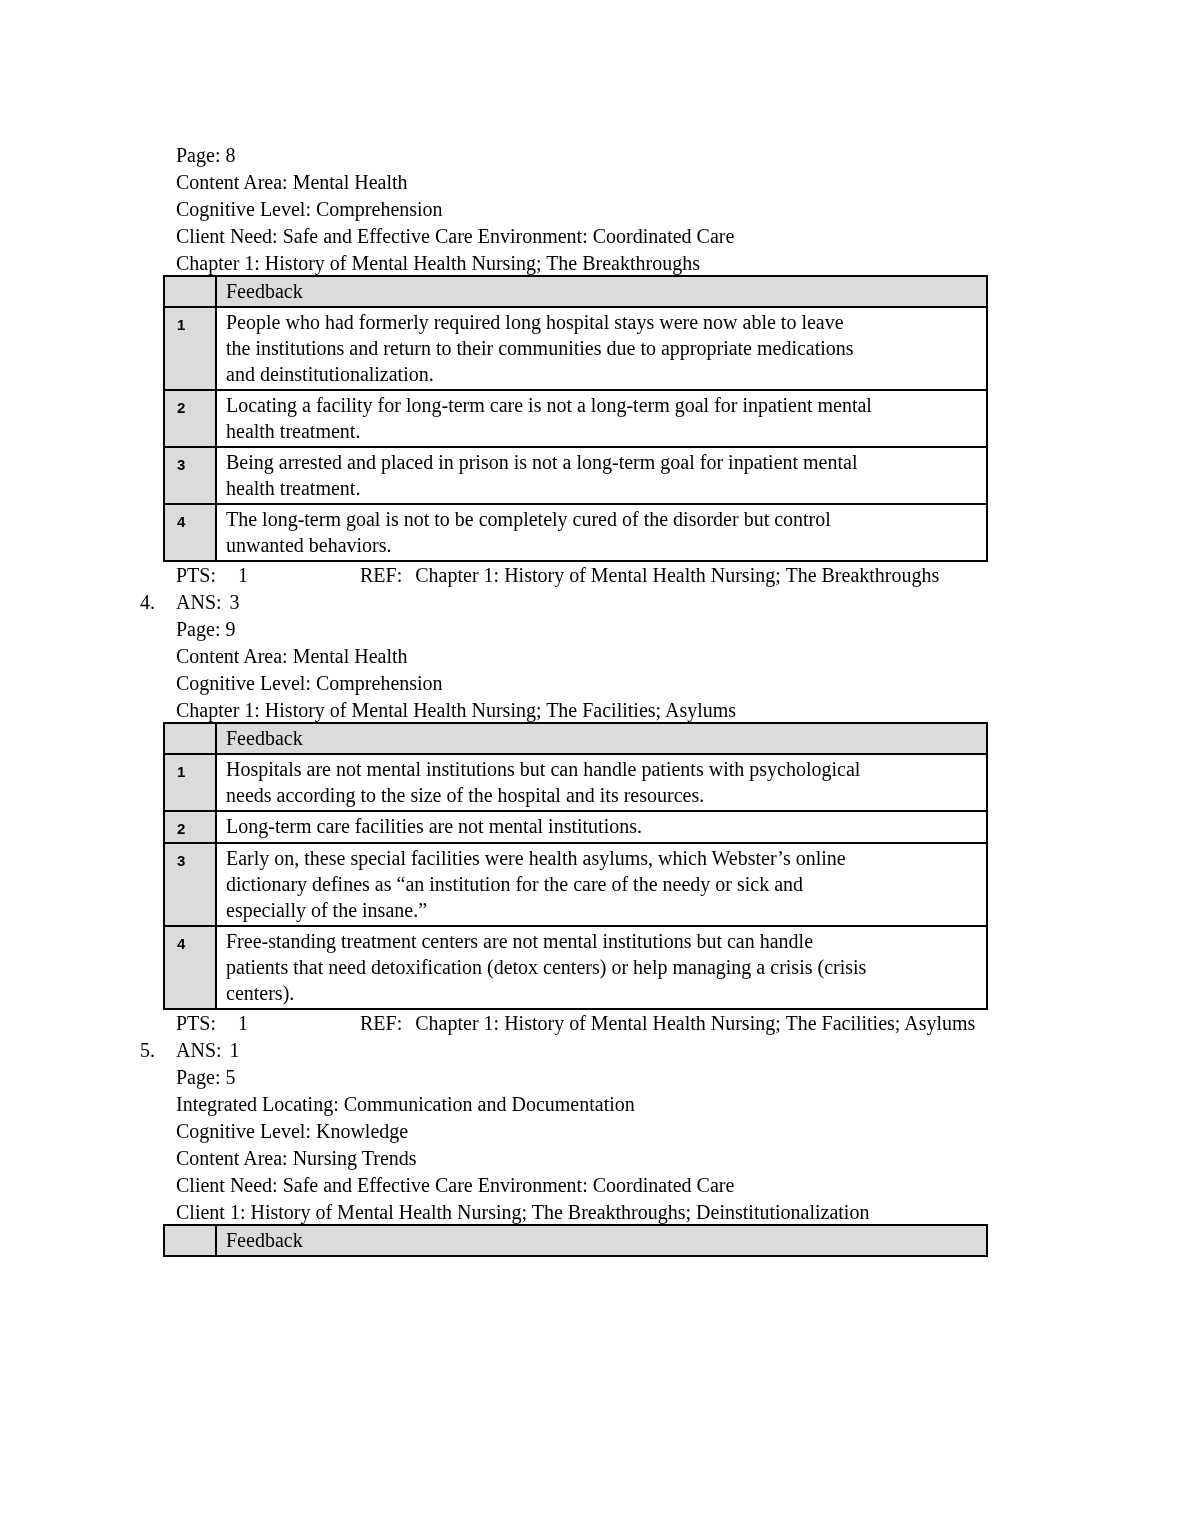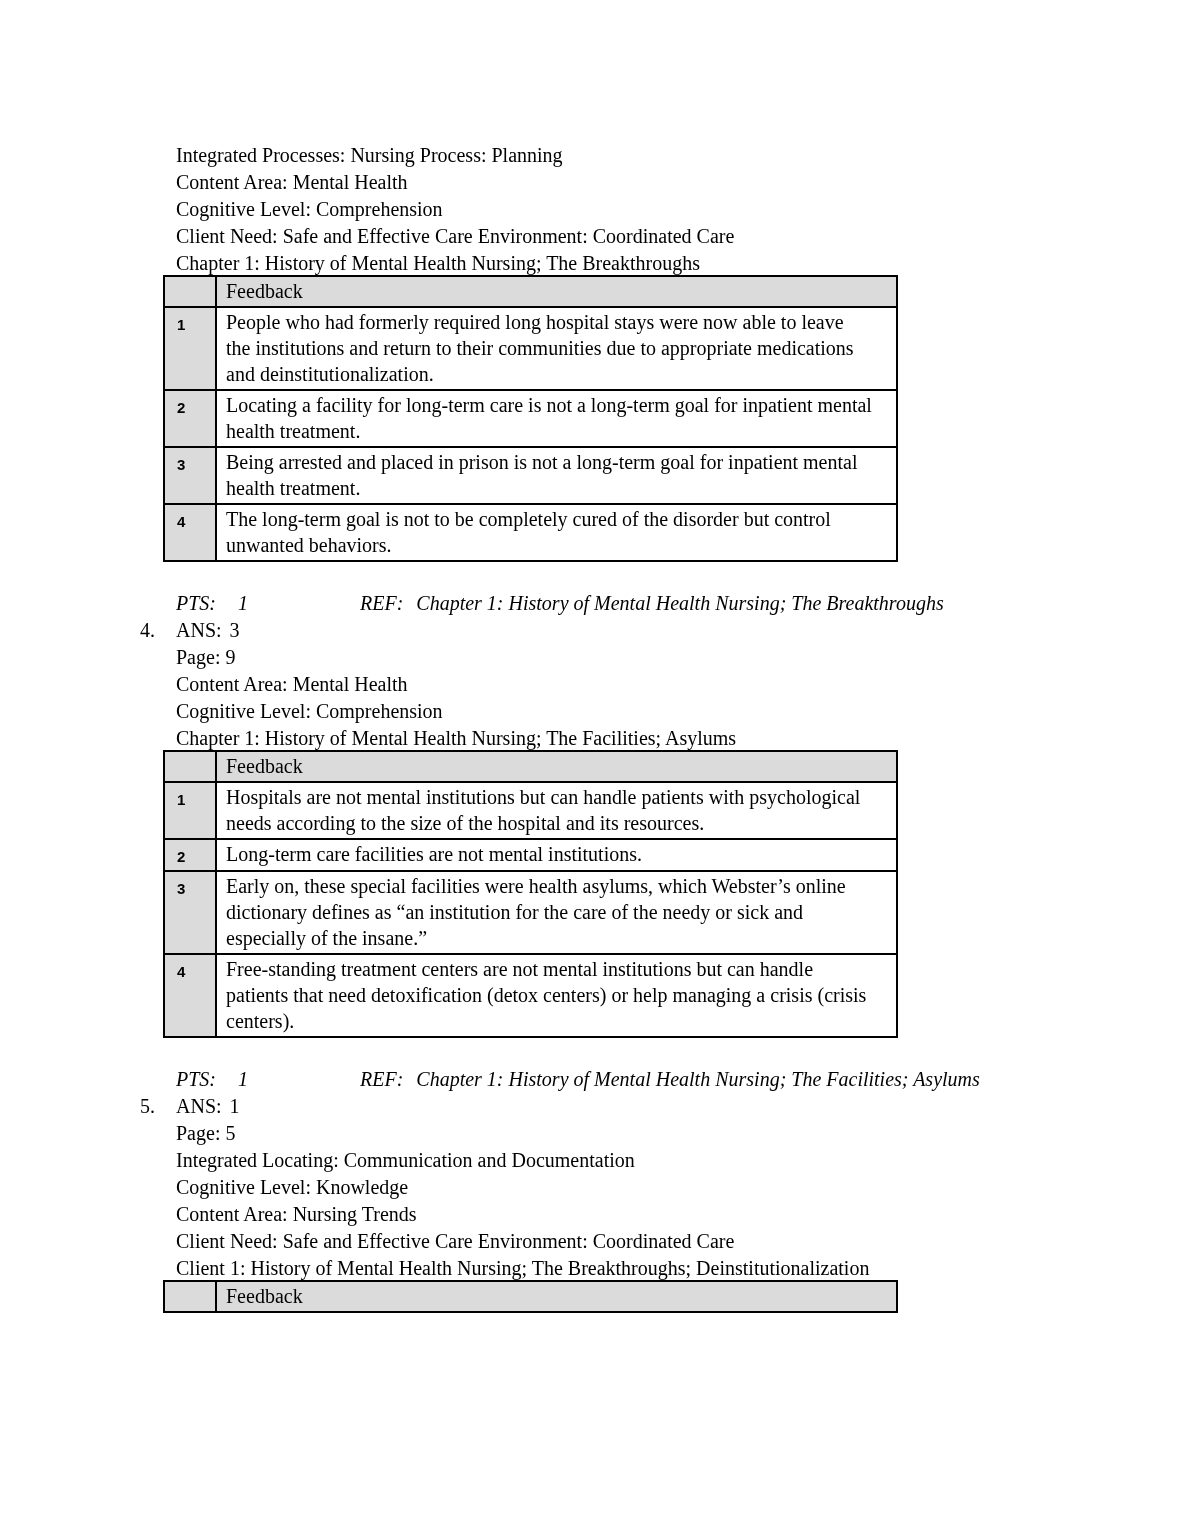--- a/index.html
+++ b/index.html
@@ -31,21 +31,21 @@
   .q-num {
     width: 36px;
     flex: 0 0 36px;
   }
   .ans-value {
     margin-left: 8px;
   }
   .feedback-table {
     border-collapse: collapse;
     table-layout: fixed;
-    width: 735px;
+    width: 825px;
     margin-left: 23px;
     margin-top: -2px;
     margin-bottom: 0;
     padding-left: 20px;
   }
   .feedback-table td {
     border: 2px solid #000000;
     vertical-align: top;
     line-height: 26px;
   }
@@ -59,40 +59,38 @@
   }
   .text-cell {
     padding: 1px 6px 2px 9px;
     white-space: pre-line;
   }
   .header-row td {
     background: #dbdbdb;
   }
   .pts-line {
     margin-left: 36px;
-    margin-top: 28px;
-    font-style: italic;
   }
   .pts-value {
     margin-left: 22px;
   }
   .ref-label {
     margin-left: 112px;
   }
   .ref-value {
     margin-left: 13px;
   }
 </style>
 </head>
 <body>
 
 <div class="page">
 
   <section>
-    <div class="meta-line">Integrated Processes: Nursing Process: Planning</div>
+    <div class="meta-line">Page: 8</div>
     <div class="meta-line">Content Area: Mental Health</div>
     <div class="meta-line">Cognitive Level: Comprehension</div>
     <div class="meta-line">Client Need: Safe and Effective Care Environment: Coordinated Care</div>
     <div class="meta-line">Chapter 1: History of Mental Health Nursing; The Breakthroughs</div>
 
     <table class="feedback-table">
       <colgroup>
           <col style="width:52px">
           <col>
         </colgroup>

